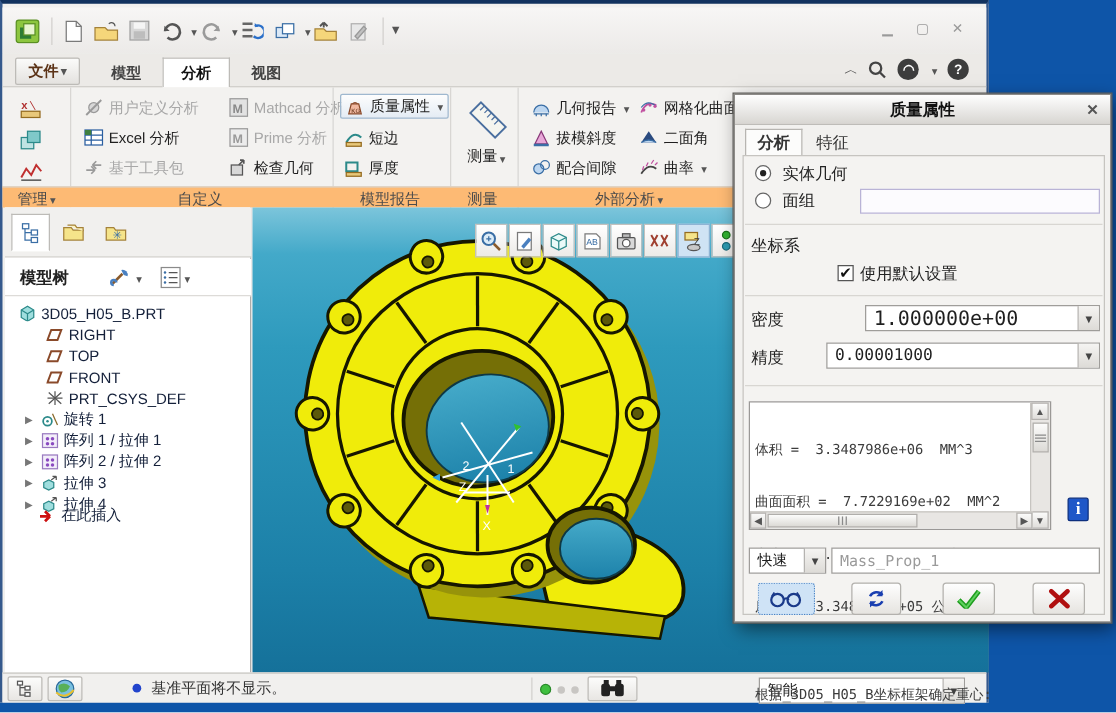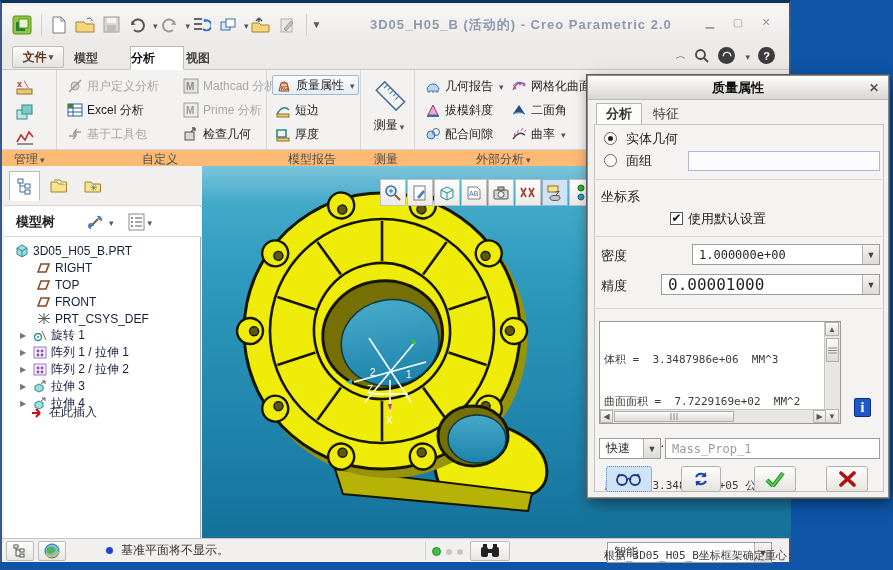--- a/index.html
+++ b/index.html
@@ -10,21 +10,21 @@
 
 .qat{position:absolute;left:0;top:3px;width:787px;height:37px;background:linear-gradient(#f7f6f5,#eceae8);display:flex;align-items:center;padding-left:8px}
 .qbtn{width:24px;height:24px;display:flex;align-items:center;justify-content:center;margin-right:2px}
 .vsep{width:1px;height:22px;background:#d2d0cd;margin:0 5px}
 .title-text{position:absolute;left:368px;top:10px;font-weight:bold;color:#8d9aab;font-size:13px;letter-spacing:1px;white-space:nowrap}
 .wctl{position:absolute;top:8px;display:flex;gap:10px}
 .wbtn{width:18px;height:16px;color:#9a9a9a;font-size:11px;display:flex;align-items:center;justify-content:center;border:1px solid transparent}
 
 .tabrow{position:absolute;left:0;top:40px;width:787px;height:27px;background:#eceae7;border-bottom:1px solid #c9c7c4}
 .ftab{position:absolute;left:10px;top:3px;width:52px;height:22px;background:linear-gradient(#fbfbfa,#e4e2df);border:1px solid #bdbbb7;border-radius:2px;display:flex;align-items:center;justify-content:center;font-weight:bold;color:#5c3317}
-.rtab{position:absolute;top:3px;height:24px;display:flex;align-items:center;justify-content:flex-start;font-weight:bold;color:#444}
+.rtab{position:absolute;top:3px;height:24px;display:flex;align-items:center;justify-content:center;font-weight:bold;color:#444}
 .rtab.active{background:#fff;border:1px solid #bdbbb7;border-bottom:1px solid #fff;color:#111}
 .tr-icons{position:absolute;top:4px;right:14px;display:flex;gap:8px;align-items:center}
 .circ{width:17px;height:17px;border-radius:50%;background:#3d3d3d;color:#fff;font-size:11px;font-weight:bold;display:flex;align-items:center;justify-content:center}
 
 .ribbon{position:absolute;left:0;top:67px;width:787px;height:79px;background:#f3f2f0}
 .glabels{position:absolute;left:0;top:146px;width:787px;height:17px;background:#fdba74;border-top:1px solid #d8d6d3;color:#4c4c4c}
 .glabel{position:absolute;top:1px;font-size:12px;white-space:nowrap}
 .gsep{position:absolute;top:2px;width:1px;height:140px;background:#d8d6d3}
 .rbtn{position:absolute;height:20px;display:flex;align-items:center;gap:4px;white-space:nowrap;font-size:12px;padding:1px 3px}
 .rbtn.dis{color:#a8a8a8}
@@ -152,21 +152,20 @@
           </svg>
       </span>
       <span class="qbtn">
         <svg width="16" height="16">
             <rect x="2" y="2" width="11" height="13" fill="#e8e8e8" stroke="#b0b0b0"></rect>
             <path d="M5 12 l7 -8 l2 2 l-7 8 z" fill="#c0c0c0" stroke="#999"></path>
           </svg>
       </span>
       <span class="vsep"></span>
       <span style="color:#555;font-size:10px">▼</span>
-      <div class="title-text">3D05_H05_B (活动的) - Creo Parametric 2.0</div>
       <div class="wctl" style="right:14px">
         <span class="wbtn">▁</span>
         <span class="wbtn">▢</span>
         <span class="wbtn">✕</span>
       </div>
     </div>
 
     <div class="tabrow">
       <div class="ftab dd">
           <span>文件</span>
@@ -764,27 +763,27 @@
     <div class="dhr" style="top:103px"></div>
 
     <span class="dlabel" style="left:13px;top:112px">坐标系</span>
     <span class="cb" style="left:82px;top:136px">✔</span>
     <span class="dlabel" style="left:100px;top:134px">使用默认设置</span>
 
     <div class="dhr" style="top:160px"></div>
 
     <span class="dlabel" style="left:13px;top:171px">密度</span>
     <div class="combo" style="position:absolute;left:104px;top:168px;width:188px">
-      <span class="cval mono" style="font-size:12px">1.000000e+00</span>
+      <span class="cval mono" style="font-size:16px">1.000000e+00</span>
       <span class="cdd">▼</span>
     </div>
 
     <span class="dlabel" style="left:13px;top:201px">精度</span>
     <div class="combo" style="position:absolute;left:73px;top:198px;width:219px">
-      <span class="cval mono" style="font-size:16px">0.00001000</span>
+      <span class="cval mono" style="font-size:13px">0.00001000</span>
       <span class="cdd">▼</span>
     </div>
 
     <div class="dhr" style="top:232px"></div>
 
     <div class="results">
       <div class="rtext">
         <div>体积 =  3.3487986e+06  MM^3</div>
         <div>曲面面积 =  7.7229169e+02  MM^2</div>
         <div>密度 =  1.0000000e+00 公吨 / MM^3</div>

